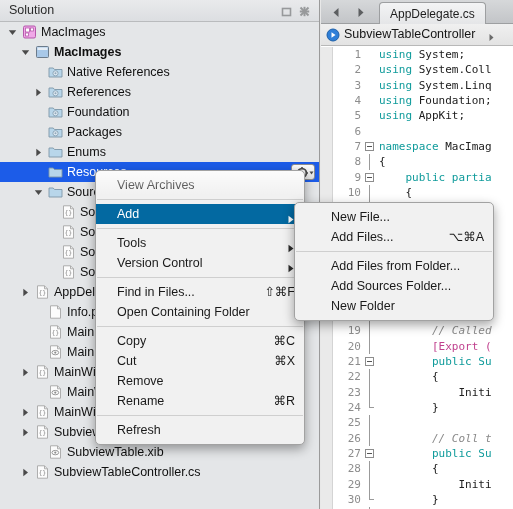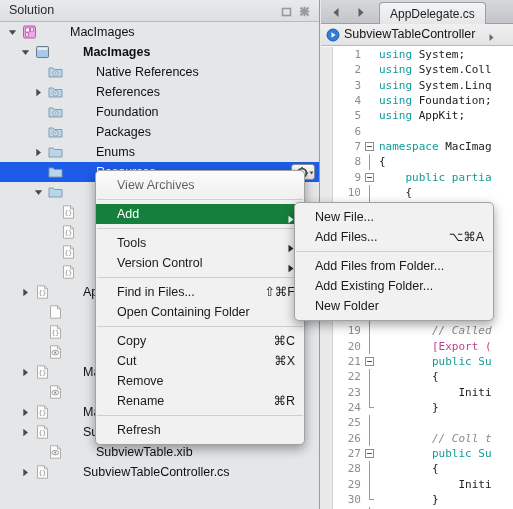--- a/index.html
+++ b/index.html
@@ -39,21 +39,21 @@
   .row {
     position: relative; height: 20px; line-height: 20px;
     white-space: nowrap; color: #101010; font-size: 12.5px;
   }
   .row.selected { background: #1c5ce8; color: #ffffff; }
   .row .twisty {
     position: absolute; top: 0; width: 12px; height: 20px;
   }
   .row .twisty svg { position: absolute; top: 6px; left: 2px; }
   .row .ico { position: absolute; top: 3px; width: 15px; height: 14px; }
-  .row .lbl { position: absolute; top: 0; margin-left: 29px; }
+  .row .lbl { position: absolute; top: 0; }
   .row.bold .lbl { font-weight: bold; }
 
   
   #gear-btn {
     position: absolute; right: 4px; top: 2px;
     width: 24px; height: 16px;
     background: linear-gradient(to bottom,#fbfbfb,#e2e2e2);
     border: 1px solid #8d8d8d; border-radius: 3px;
   }
 
@@ -141,21 +141,21 @@
     border-radius: 5px;
     box-shadow: 0 4px 11px rgba(0,0,0,0.36);
     padding: 4px 0 4px 0;
     z-index: 50;
   }
   .mi {
     position: relative; height: 20px; line-height: 20px;
     padding-left: 21px; padding-right: 10px;
     font-size: 12.5px; color: #1a1a1a; white-space: nowrap;
   }
-  .mi.hl { background: #15803d; color: #fff; }
+  .mi.hl { background: #0369a1; color: #fff; }
   .mi .acc {
     position: absolute; right: 9px; top: 0;
     font-size: 12.5px; color: #1a1a1a;
   }
   .mi .arrow { position: absolute; right: 9px; top: 6px; }
   .msep {
     height: 1px; margin: 4px 1px 4px 1px;
     background: #cfcfcf;
   }
   #ctx-menu .top-gloss {
@@ -168,21 +168,21 @@
   #sub-menu {
     position: absolute; left: 294px; top: 202px;
     width: 200px;
     background: #f1f1f1;
     border: 1px solid #a2a2a2;
     border-radius: 5px;
     box-shadow: 0 4px 11px rgba(0,0,0,0.36);
     padding: 4px 0 4px 0;
     z-index: 60;
   }
-  #sub-menu .mi { padding-left: 20px; }
+  #sub-menu .mi { padding-left: 36px; }
 </style>
 </head>
 <body>
 
 <div id="root">
 
   <div id="solution-pad">
 
     <div id="solution-header">
       <span class="title">Solution</span>
@@ -672,18 +672,18 @@
       </div>
     <div class="top-gloss"></div>
   </div>
 
   <div id="sub-menu">
     <div id="sub-items">
         <div class="mi"><span>New File...</span></div>
         <div class="mi"><span>Add Files...</span><span class="acc">⌥⌘A</span></div>
         <div class="msep"></div>
         <div class="mi"><span>Add Files from Folder...</span></div>
-        <div class="mi"><span>Add Existing Folder...</span></div>
+        <div class="mi"><span>Add Sources Folder...</span></div>
         <div class="mi"><span>New Folder</span></div>
       </div>
   </div>
 
 </div>
 
 </body></html>

